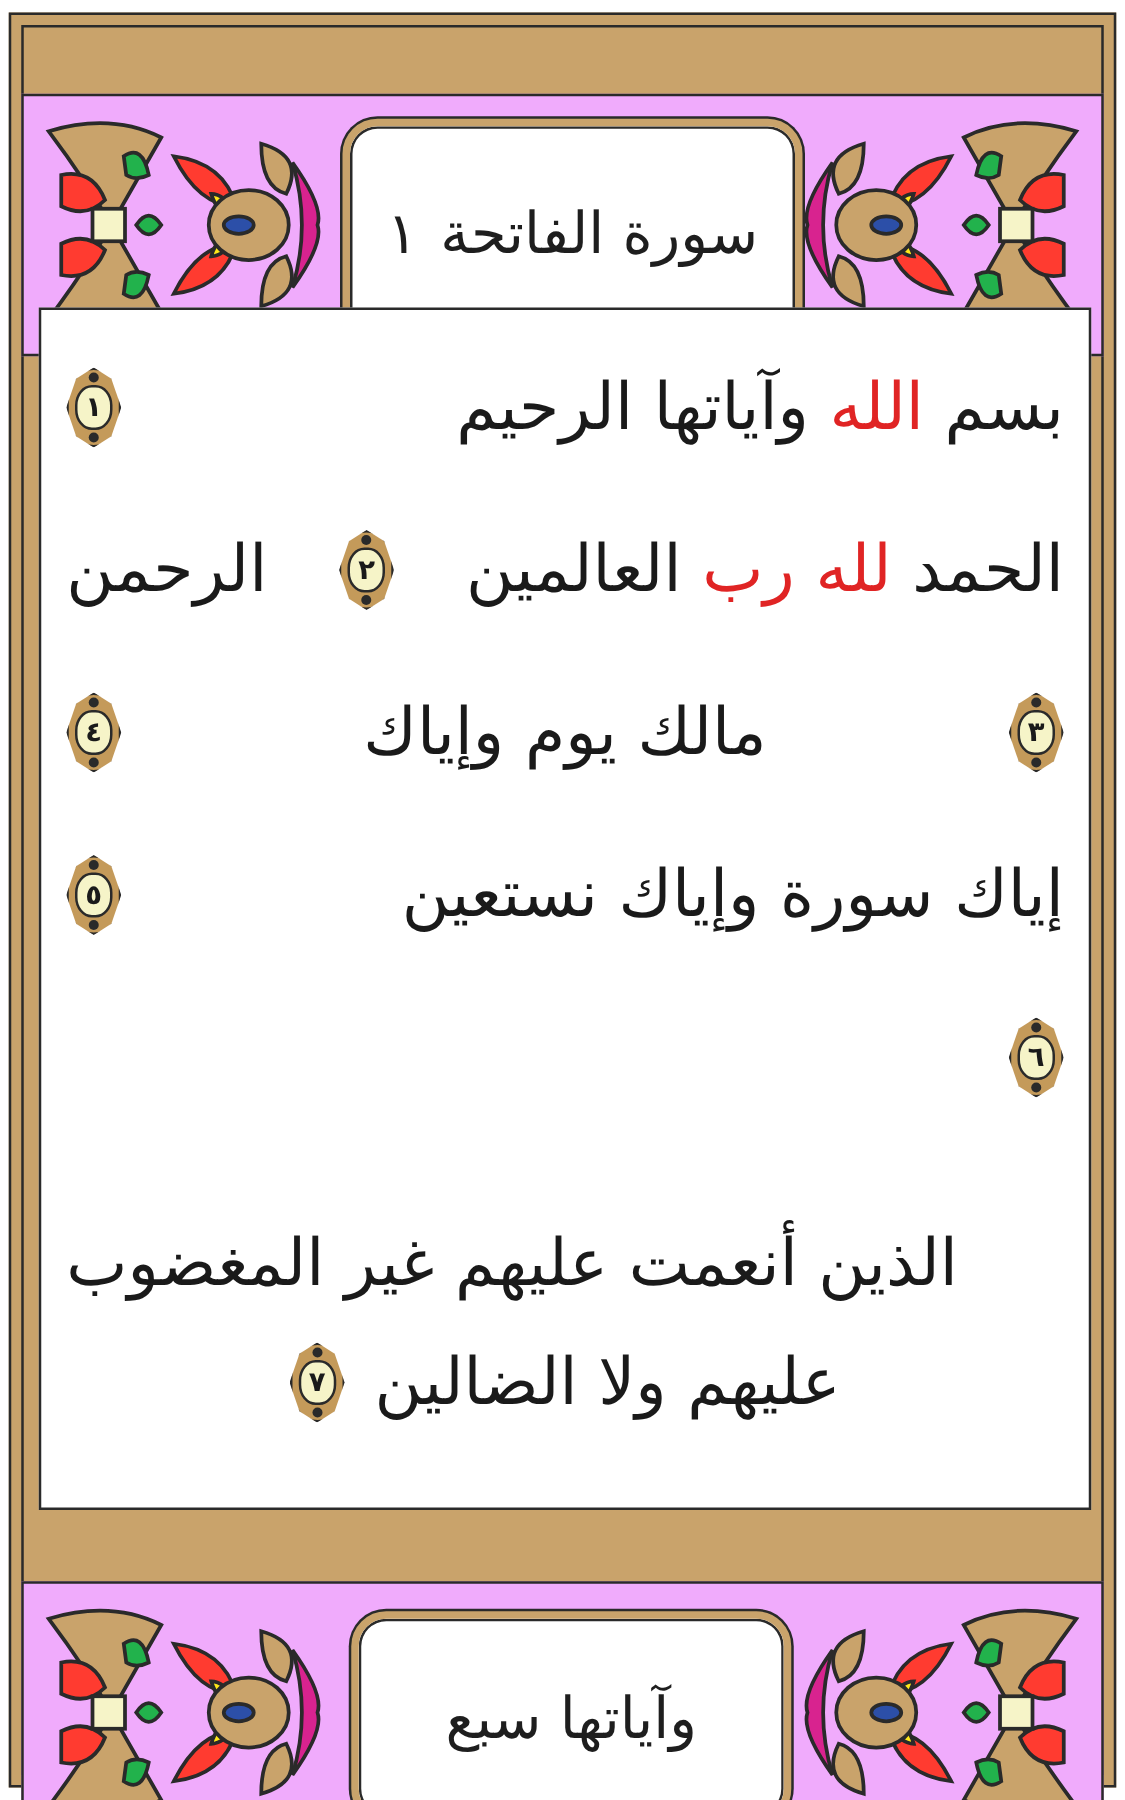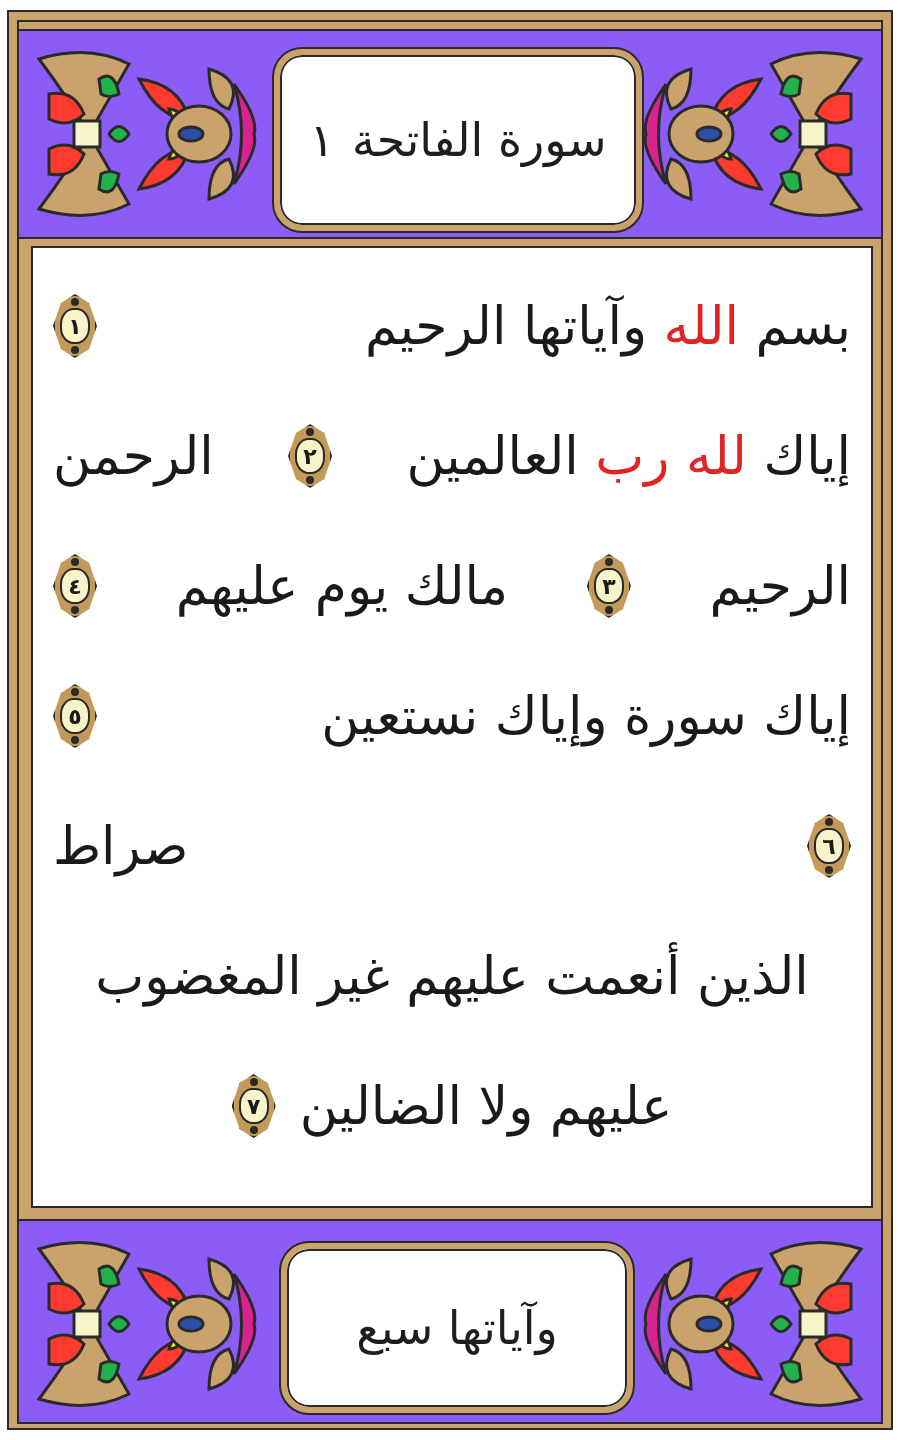--- a/index.html
+++ b/index.html
@@ -2,21 +2,21 @@
 <html><head>
 <meta charset="utf-8">
 <style>
   html, body { margin: 0; padding: 0; background: #ffffff; }
   body { width: 900px; height: 1440px; position: relative; overflow: hidden; font-family: "DejaVu Sans", sans-serif; }
 
   .page { position: absolute; left: 7px; top: 10px; width: 886px; height: 1420px; background: #c9a36b; border: 2px solid #2a2a2a; box-sizing: border-box; }
   .page-inner { position: absolute; left: 8px; top: 8px; right: 8px; bottom: 8px; border: 2px solid #2a2a2a; background: #c9a36b; }
 
   
-  .band { position: absolute; left: 8px; width: 866px; height: 210px; background: #8b5cf6; border: 2px solid #2a2a2a; box-sizing: border-box; overflow: hidden; }
+  .band { position: absolute; left: 8px; width: 866px; height: 210px; background: #f0abfc; border: 2px solid #2a2a2a; box-sizing: border-box; overflow: hidden; margin-top: 46px; }
   .band.top { top: 17px; }
   .band.bottom { top: 1207px; height: 205px; }
 
   .cartouche { position: absolute; left: 255px; top: 18px; width: 356px; height: 170px; background: #fff; border: 6px solid #c9a36b; border-radius: 28px; box-shadow: 0 0 0 2px #2a2a2a, inset 0 0 0 2px #2a2a2a; display: flex; align-items: center; justify-content: center; }
   .band.bottom .cartouche { left: 262px; top: 22px; width: 340px; height: 158px; }
 
   .cart-title { font-family: "DejaVu Sans", sans-serif; font-size: 46px; color: #1e1e1e; direction: rtl; }
   .cart-title .num { margin-right: 18px; }
 
   
@@ -105,42 +105,41 @@
           <span class="shell"></span>
           <span class="core"></span>
           <span class="dot t"></span>
           <span class="dot b"></span>
           <span class="n">١</span>
         </span>
     </div>
 
     <div class="line" style="top:158px;">
       <span class="seg">
-        <span>إياك</span> <span class="red">لله رب</span> <span>العالمين</span>
+        <span>الحمد</span> <span class="red">لله رب</span> <span>العالمين</span>
       </span>
       <span class="ayah">
           <span class="shell"></span>
           <span class="core"></span>
           <span class="dot t"></span>
           <span class="dot b"></span>
           <span class="n">٢</span>
         </span>
       <span class="seg">الرحمن</span>
     </div>
 
     <div class="line" style="top:288px;">
-      <span class="seg">الرحيم</span>
       <span class="ayah">
           <span class="shell"></span>
           <span class="core"></span>
           <span class="dot t"></span>
           <span class="dot b"></span>
           <span class="n">٣</span>
         </span>
-      <span class="seg">مالك يوم عليهم</span>
+      <span class="seg">مالك يوم وإياك</span>
       <span class="ayah">
           <span class="shell"></span>
           <span class="core"></span>
           <span class="dot t"></span>
           <span class="dot b"></span>
           <span class="n">٤</span>
         </span>
     </div>
 
     <div class="line" style="top:418px;">
@@ -155,24 +154,23 @@
     </div>
 
     <div class="line" style="top:548px;">
       <span class="ayah">
           <span class="shell"></span>
           <span class="core"></span>
           <span class="dot t"></span>
           <span class="dot b"></span>
           <span class="n">٦</span>
         </span>
-      <span class="seg">صراط</span>
-    </div>
-
-    <div class="line" style="top:678px; justify-content:center;">
+    </div>
+
+    <div class="line" style="top:713px; justify-content:flex-end;">
       <span class="seg">الذين أنعمت عليهم غير المغضوب</span>
     </div>
 
     <div class="line centered" style="top:808px;">
       <span class="seg">عليهم ولا الضالين</span>
       <span class="ayah">
           <span class="shell"></span>
           <span class="core"></span>
           <span class="dot t"></span>
           <span class="dot b"></span>

